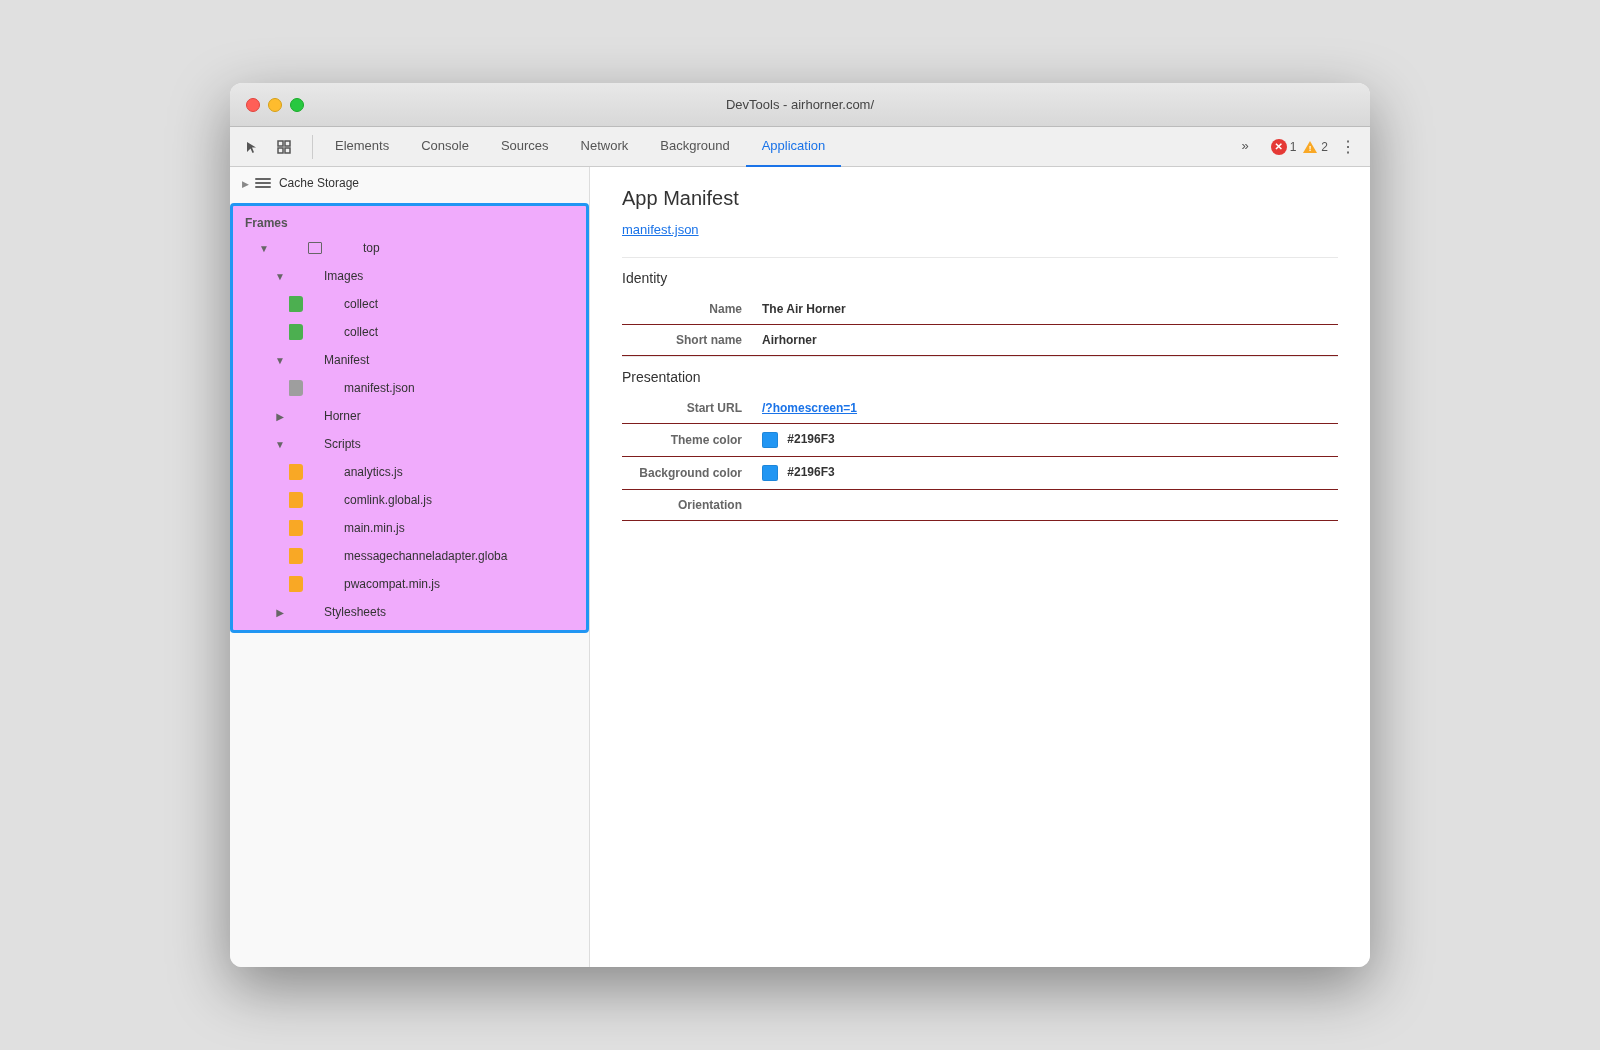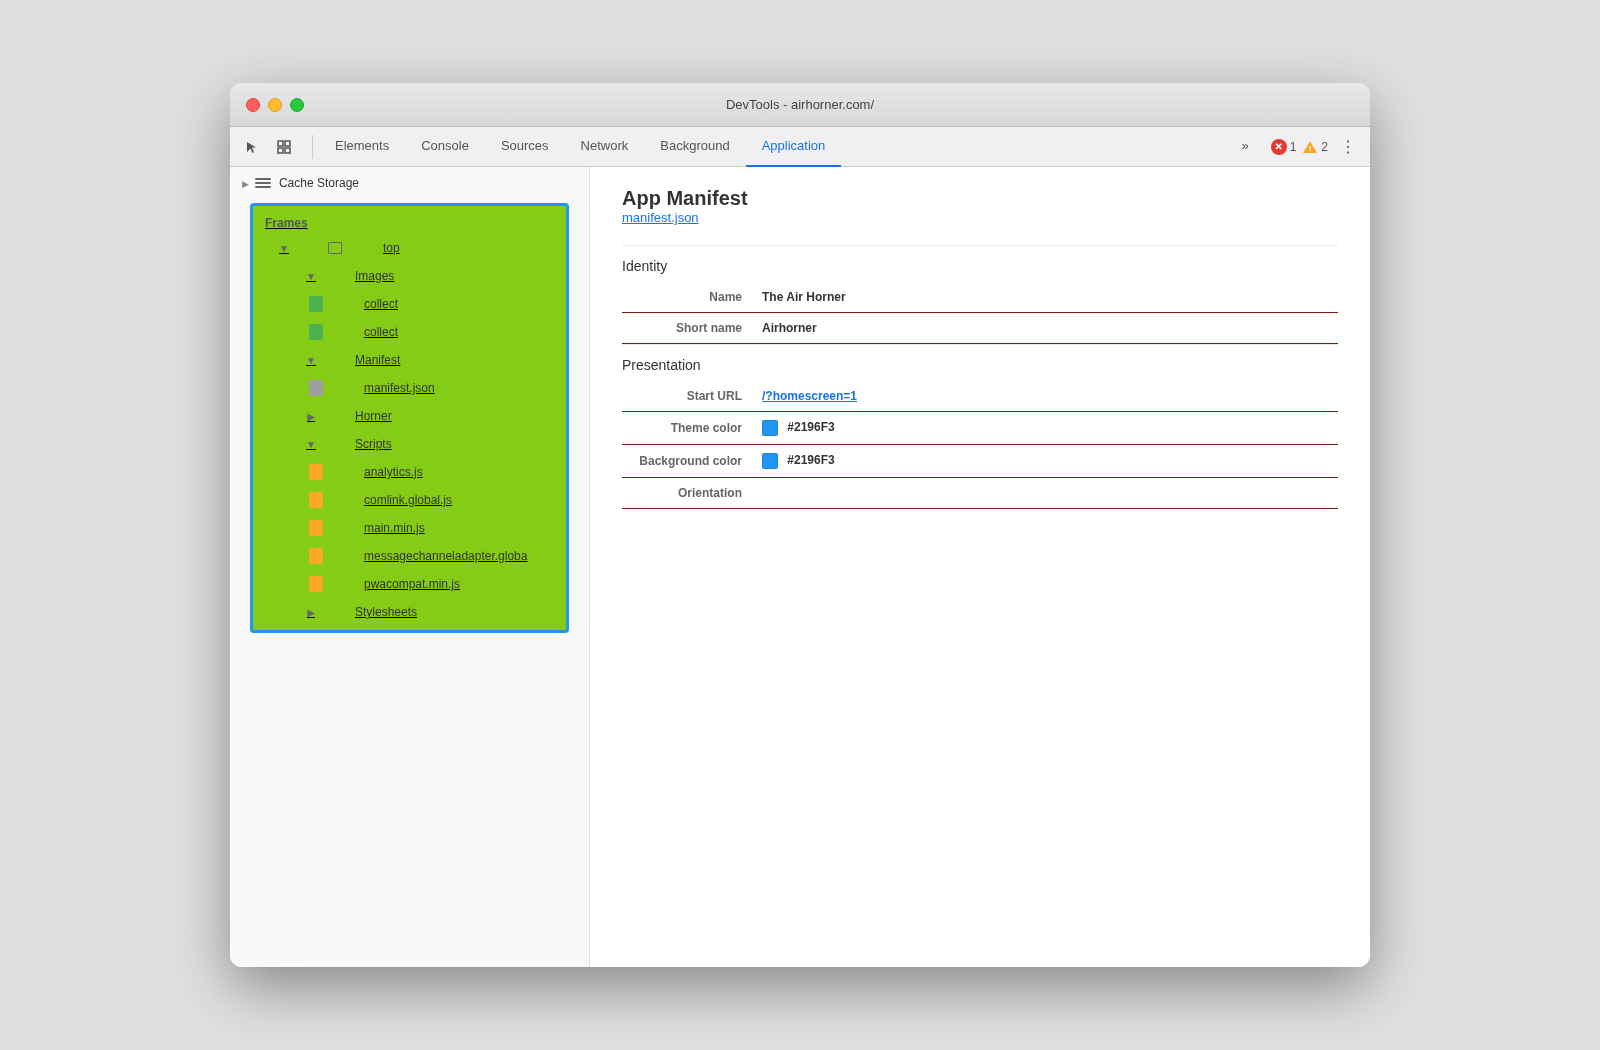--- a/index.html
+++ b/index.html
@@ -169,21 +169,21 @@
     }
     .sidebar-item .arrow.expanded::before { content: '▼'; }
     .sidebar-item .arrow.collapsed::before { content: '▶'; }
     .sidebar-item .icon {
       margin-right: 6px;
       display: inline-flex;
       align-items: center;
       justify-content: center;
     }
     .indent-1 { padding-left: 24px; }
-    .indent-2 { padding-left: 51px; }
+    .indent-2 { padding-left: 40px; }
     .indent-3 { padding-left: 56px; }
     .file-icon-green {
       width: 14px;
       height: 16px;
       background: #4caf50;
       border-radius: 1px 3px 3px 1px;
       position: relative;
     }
     .file-icon-yellow {
       width: 14px;
@@ -194,43 +194,43 @@
     }
     .file-icon-gray {
       width: 14px;
       height: 16px;
       background: #9e9e9e;
       border-radius: 1px 3px 3px 1px;
       position: relative;
     }
     .sidebar-frames-section {
       position: relative;
-      margin: 4px 20px;
+      margin: 4px 0;
       border: 3px solid #2196F3;
       border-radius: 4px;
       padding: 4px 0;
-      background: #84cc16;
-      text-decoration: underline;
+      background: #f0abfc;
     }
     .frames-label {
       padding: 6px 12px 4px 12px;
       font-size: 12px;
       color: #555;
       font-weight: 600;
     }
     .detail-panel {
       flex: 1;
       background: white;
       overflow-y: auto;
       padding: 20px 32px;
     }
     .detail-title {
       font-size: 20px;
       color: #333;
-      font-weight: 700;
+      margin-bottom: 12px;
+      font-weight: 400;
     }
     .manifest-link {
       color: #1a73e8;
       font-size: 13px;
       text-decoration: underline;
       cursor: pointer;
       margin-bottom: 20px;
       display: block;
     }
     .section-header {

